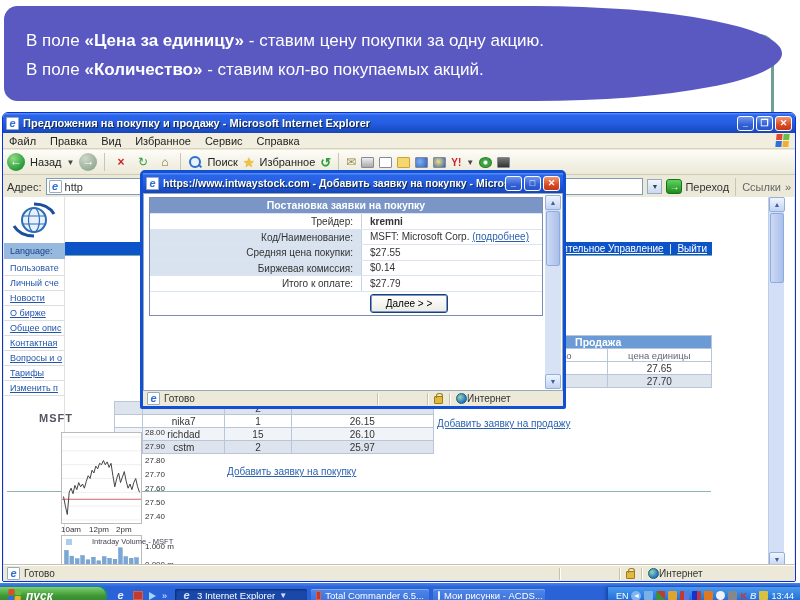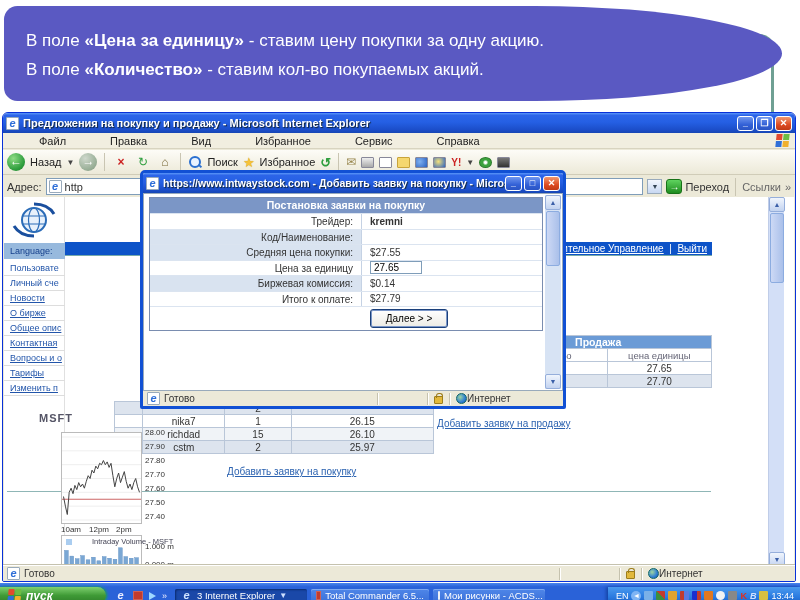--- a/index.html
+++ b/index.html
@@ -26,21 +26,21 @@
   .wbtn { width:17px; height:15px; border:1px solid #fff; border-radius:3px; color:#fff; font-size:9px;
     line-height:13px; text-align:center; font-weight:bold;
     background:linear-gradient(180deg,#6f96ef,#3260d6 60%,#2b55c4); }
   .wbtn.close { background:linear-gradient(180deg,#f0986f,#dd4a22 60%,#c03a16); }
   .icon-e { display:inline-block; width:13px; height:13px; font-size:11px; font-weight:bold; font-style:italic;
     color:#cfe4ff; text-align:center; line-height:13px; }
   .icon-e.page { color:#2f6fd8; background:#fff; border:1px solid #9ab; border-radius:1px; line-height:11px; height:13px; }
 
   .menubar { position:absolute; left:0; top:20px; right:0; height:16px; background:#f1eee0;
     border-bottom:1px solid #d8d4c0; display:flex; align-items:center; font-size:11px; color:#222; padding:0 6px; }
-  .menubar span.mi { margin-right:14px;margin-left:30px; }
+  .menubar span.mi { margin-right:14px; }
   .winflag { margin-left:auto; width:13px; height:13px; display:grid; grid-template-columns:6px 6px; gap:1px; transform:skewX(-6deg); }
   .winflag i { display:block; height:6px; }
 
   .toolbar { position:absolute; left:0; top:37px; right:0; height:25px;
     background:linear-gradient(180deg,#fdfcf7,#ece9d8); border-bottom:1px solid #d0ccb8;
     display:flex; align-items:center; padding:0 4px; gap:5px; font-size:11px; color:#222; }
   .circ { width:18px; height:18px; border-radius:50%; color:#fff; font-size:12px; font-weight:bold;
     text-align:center; line-height:17px; }
   .circ.back { background:radial-gradient(circle at 35% 30%,#8fdc84,#2f9e3e 65%,#1c7a2a); }
   .circ.fwd  { background:radial-gradient(circle at 35% 30%,#cfd8cc,#9ab098 65%,#7e947e); }
@@ -414,28 +414,25 @@
     <div class="dbody">
       <div class="dtable">
         <div class="dhead">Постановка заявки на покупку</div>
 
         <div class="drow">
           <span class="dlabel">Трейдер:</span>
           <span class="dval"><b>kremni</b></span>
         </div>
         <div class="drow">
           <span class="dlabel shade">Код/Наименование:</span>
+          <span class="dval"><span>MSFT: Microsoft Corp. </span><span class="dlink">(подробнее)</span></span>
         </div>
         <div class="drow">
           <span class="dlabel shade">Средняя цена покупки:</span>
           <span class="dval">$27.55</span>
-        </div>
-        <div class="drow">
-          <span class="dlabel">Цена за единицу</span>
-          <span class="dval"><input class="dinput" value="27.65" style=""></span>
         </div>
         <div class="drow">
           <span class="dlabel shade">Биржевая комиссия:</span>
           <span class="dval">$0.14</span>
         </div>
         <div class="drow">
           <span class="dlabel">Итого к оплате:</span>
           <span class="dval">$27.79</span>
         </div>
         <div class="btnrow">

